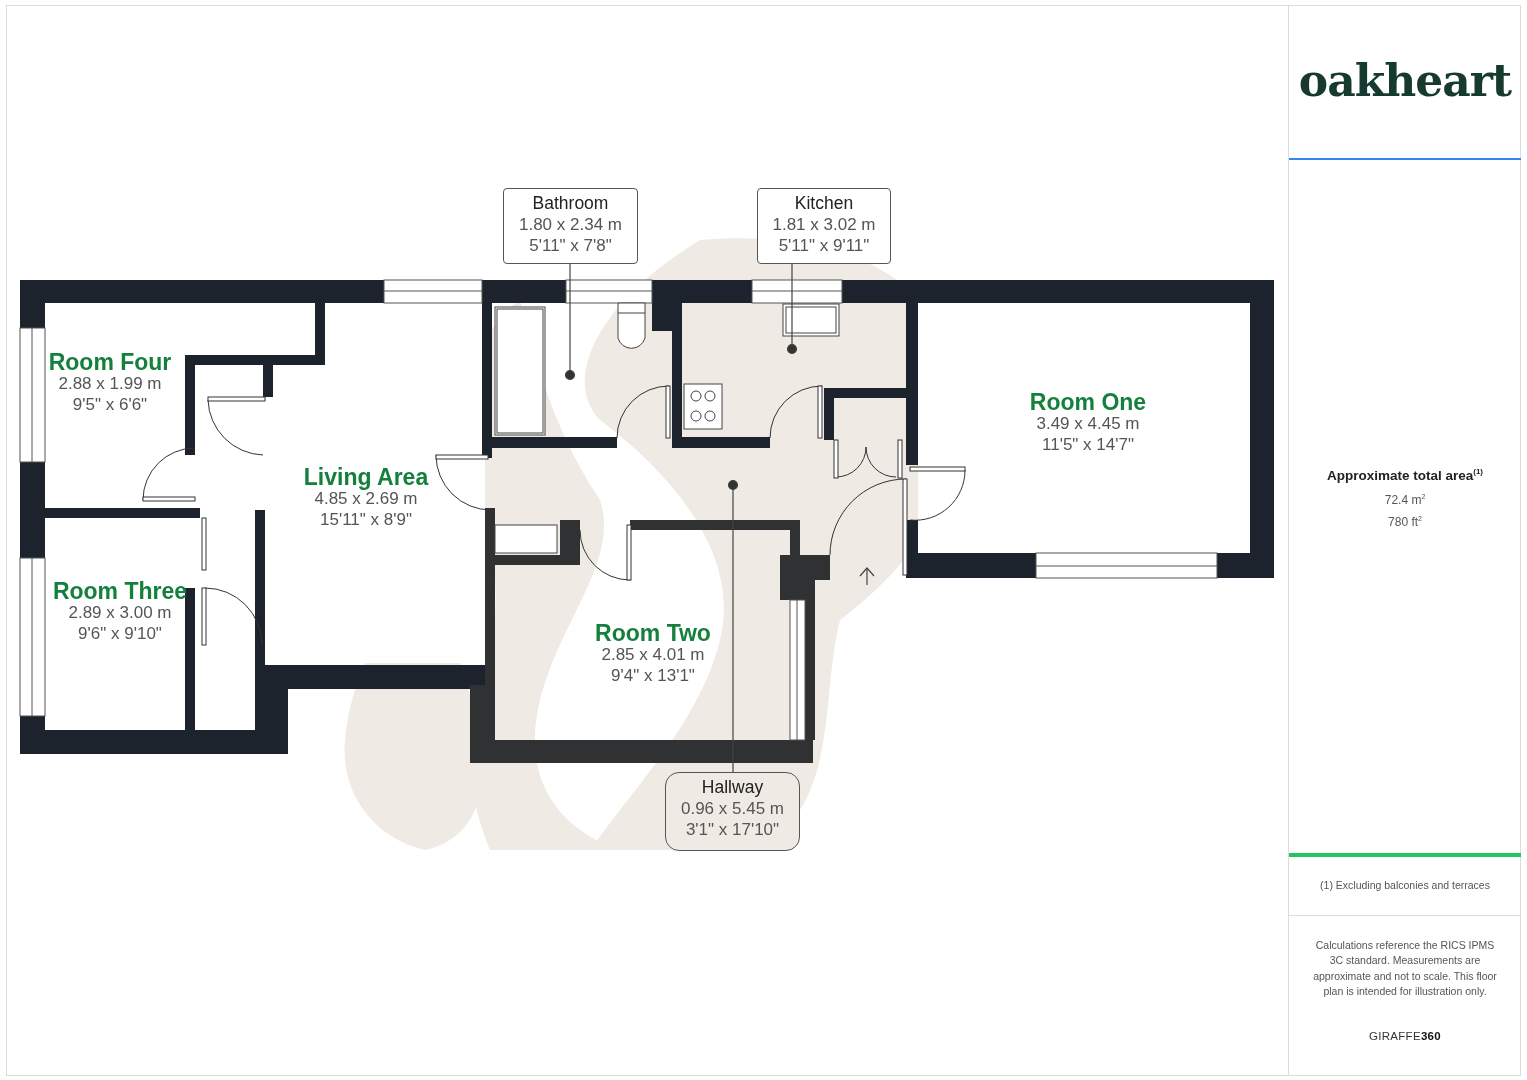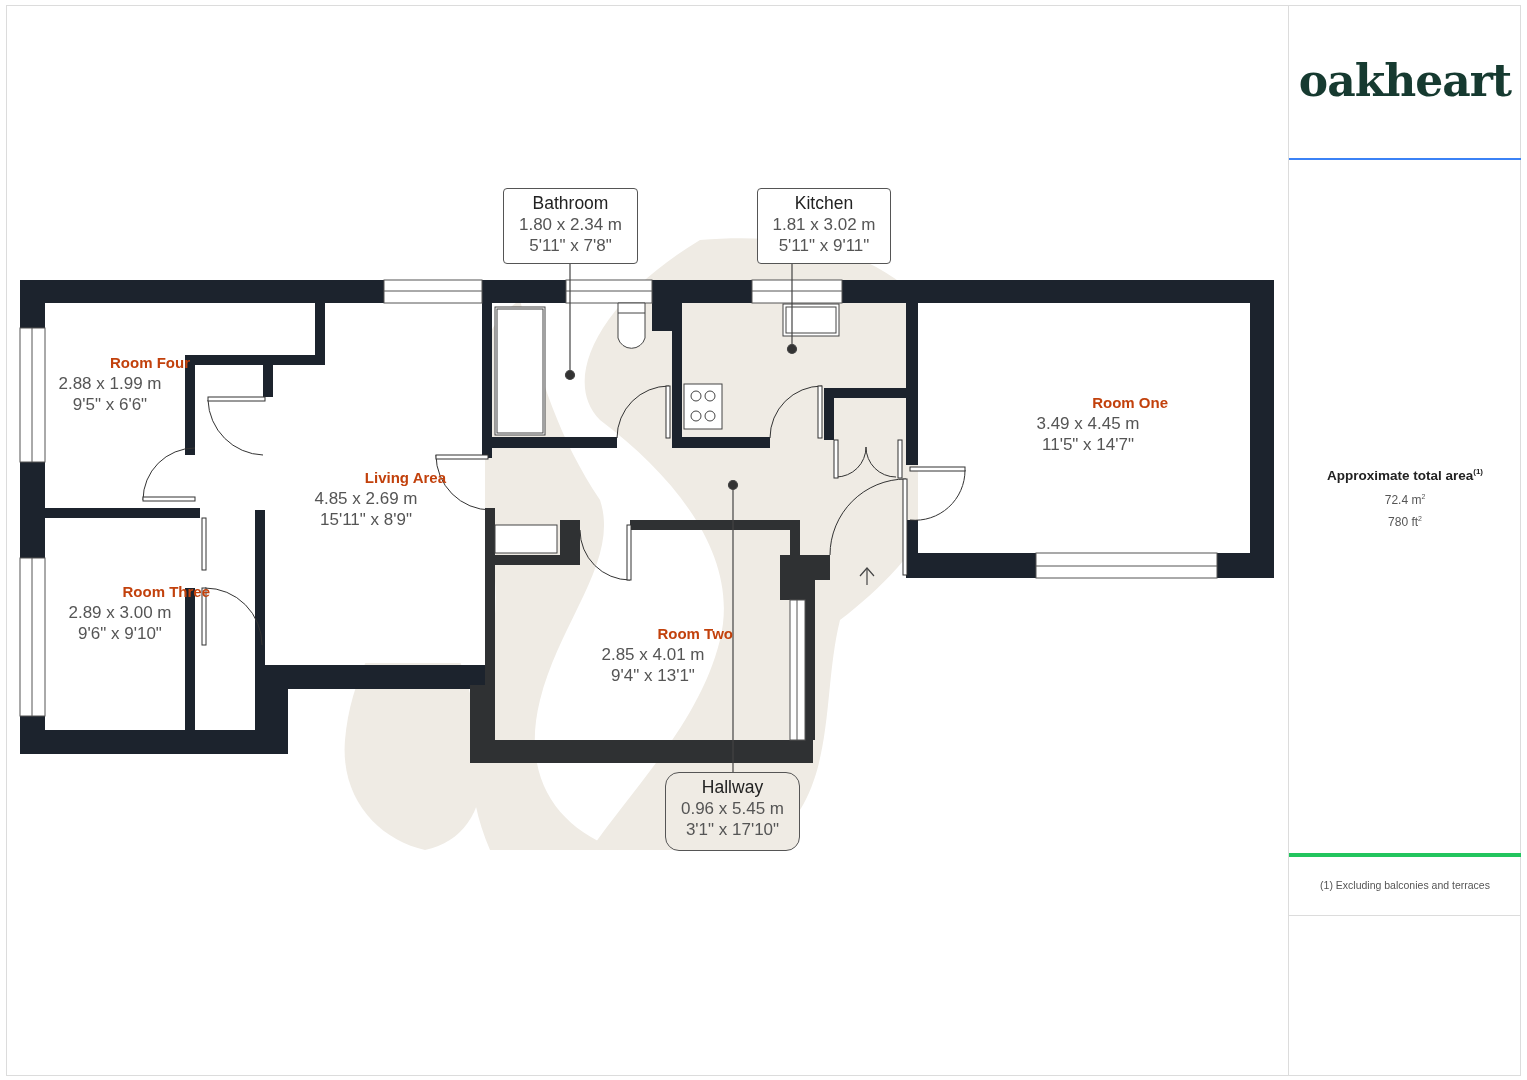--- a/index.html
+++ b/index.html
@@ -15,21 +15,21 @@
   .area-title{position:absolute;left:0;right:0;top:307px;font-family:"Liberation Sans",sans-serif;font-weight:bold;font-size:13.5px;color:#222;}
   .area-title sup{font-size:8px;}
   .area-val{position:absolute;left:0;right:0;font-family:"Liberation Sans",sans-serif;font-size:12px;color:#555;}
   .area-val sup{font-size:7px;}
   .foot-text{position:absolute;left:0;right:0;top:22px;font-family:"Liberation Sans",sans-serif;font-size:10.5px;color:#555;}
   .disc-text{position:absolute;left:22px;right:22px;top:22px;font-family:"Liberation Sans",sans-serif;font-size:10.5px;line-height:15.3px;color:#555;}
   .brand{position:absolute;left:0;right:0;top:114px;font-family:"Liberation Sans",sans-serif;font-size:11.5px;color:#333;letter-spacing:0.3px;}
   .brand b{color:#111;}
   svg.plan{position:absolute;left:0;top:0;}
   .lbl{position:absolute;text-align:center;font-family:"Liberation Sans",sans-serif;color:#555;line-height:21px;}
-  .lbl .t{font-weight:bold;color:#c2410c;font-size:15px;text-align:right;}
+  .lbl .t{font-weight:bold;color:#15803d;font-size:23px;}
   .lbl .m, .lbl .f{font-size:17px;}
   .box{position:absolute;background:#fff;border:1px solid #555;border-radius:4px;text-align:center;font-family:"Liberation Sans",sans-serif;color:#555;line-height:21px;padding-top:4px;box-sizing:border-box;}
   .box.tan{background:#efebe4;}
   .box .t{font-weight:normal;color:#222;font-size:17.5px;}
   .box .m,.box .f{font-size:17px;}
 </style>
 </head>
 <body>
 
 <div class="frame"></div>
@@ -222,13 +222,17 @@
     <div class="logo-text">oakheart</div>
   </div>
   <div class="sb-sec area">
     <div class="area-title"><span>Approximate total area</span><sup>(1)</sup></div>
     <div class="area-val" style="top:333px;"><span>72.4 m</span><sup>2</sup></div>
     <div class="area-val" style="top:355px;"><span>780 ft</span><sup>2</sup></div>
   </div>
   <div class="sb-sec foot">
     <div class="foot-text">(1) Excluding balconies and terraces</div>
   </div>
+  <div class="sb-sec disc">
+    <div class="disc-text">Calculations reference the RICS IPMS 3C standard. Measurements are approximate and not to scale. This floor plan is intended for illustration only.</div>
+    <div class="brand"><span>GIRAFFE</span><b>360</b></div>
+  </div>
 </div>
 
 </body></html>

